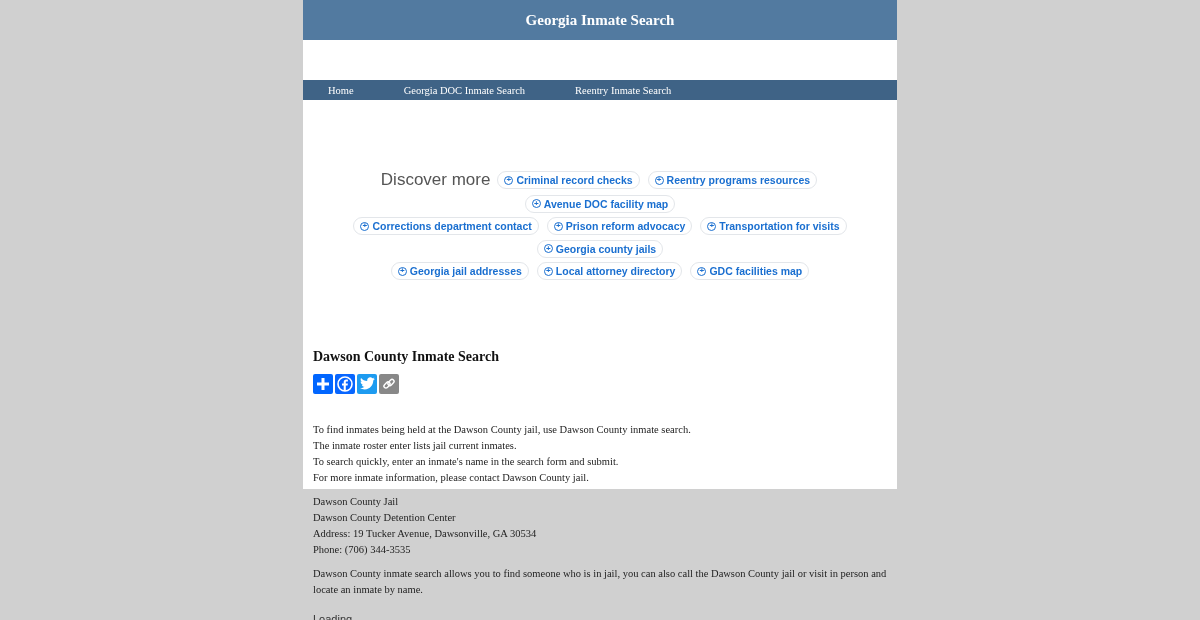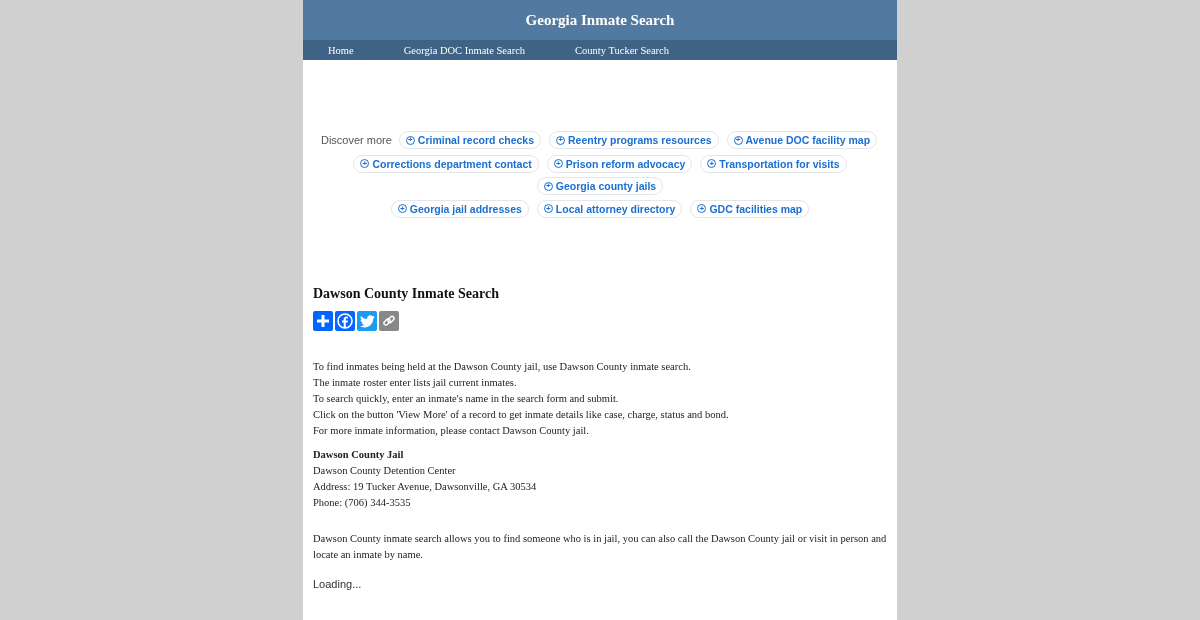--- a/index.html
+++ b/index.html
@@ -7,21 +7,21 @@
     body {
       background: #d0d0d0;
       font-family: "Liberation Serif", serif;
       color: #222;
     }
     .page {
       position: absolute;
       left: 303px;
       top: 0;
       width: 594px;
-      height: 620px;
+      height: 489px;
       background: #ffffff;
     }
     .header {
       height: 40px;
       background: #527aa0;
       display: flex;
       align-items: center;
       justify-content: center;
     }
     .site-title {
@@ -29,38 +29,39 @@
       font-family: "Liberation Serif", serif;
       font-weight: bold;
       font-size: 15px;
     }
     .nav {
       height: 20px;
       background: #3f6386;
       display: flex;
       align-items: center;
       padding-left: 25px;
+      margin-top: 40px;
     }
     .nav a {
       color: #ffffff;
       text-decoration: none;
       font-size: 10.5px;
       font-family: "Liberation Serif", serif;
       margin-right: 50px;
     }
     .discover {
       margin-top: 68px;
       padding: 0 10px;
       text-align: center;
       line-height: 22.5px;
     }
     .discover-label {
       display: inline-block;
       font-family: "Liberation Sans", sans-serif;
-      font-size: 11px;
+      font-size: 17px;
       color: #555;
       margin-right: 1px;
       vertical-align: middle;
     }
     .chip {
       display: inline-flex;
       align-items: center;
       height: 18px;
       padding: 0 6px;
       margin: 0 2px;
@@ -117,23 +118,23 @@
       font-size: 10.5px;
       line-height: 16px;
       color: #222;
     }
     .jail-block {
       margin-top: 8px;
       font-size: 10.5px;
       line-height: 16px;
       color: #222;
     }
-    .jail-name { font-weight: bold; }
+    .jail-name { font-weight: normal; }
     .para {
-      margin-top: 20px;
+      margin-top: 8px;
       font-size: 10.5px;
       line-height: 16px;
       color: #222;
     }
     .loading {
       margin-top: 15px;
       font-family: "Liberation Sans", sans-serif;
       font-size: 11px;
       color: #333;
     }
@@ -143,21 +144,21 @@
 
 <div class="page">
 
   <div class="header">
     <div class="site-title">Georgia Inmate Search</div>
   </div>
 
   <div class="nav">
     <a href="#">Home</a>
     <a href="#">Georgia DOC Inmate Search</a>
-    <a href="#">County Tucker Search</a>
+    <a href="#">Reentry Inmate Search</a>
   </div>
 
   <div class="discover">
     <span class="discover-label">Discover more</span>
     <span class="chip">
         <span class="chip-icon">+</span>
         <span>Criminal record checks</span>
       </span>
     <span class="chip">
         <span class="chip-icon">+</span>
@@ -225,21 +226,20 @@
             <rect x="1.5" y="6" width="7" height="4" rx="2" transform="rotate(-45 5 8)" fill="none" stroke="#fff" stroke-width="1.4"></rect>
             <rect x="5.5" y="3.5" width="7" height="4" rx="2" transform="rotate(-45 9 5.5)" fill="none" stroke="#fff" stroke-width="1.4"></rect>
           </svg>
       </div>
     </div>
 
     <div class="intro">
       <div>To find inmates being held at the Dawson County jail, use Dawson County inmate search.</div>
       <div>The inmate roster enter lists jail current inmates.</div>
       <div>To search quickly, enter an inmate's name in the search form and submit.</div>
-      <div>Click on the button 'View More' of a record to get inmate details like case, charge, status and bond.</div>
       <div>For more inmate information, please contact Dawson County jail.</div>
     </div>
 
     <div class="jail-block">
       <div class="jail-name">Dawson County Jail</div>
       <div>Dawson County Detention Center</div>
       <div>Address: 19 Tucker Avenue, Dawsonville, GA 30534</div>
       <div>Phone: (706) 344-3535</div>
     </div>
 

